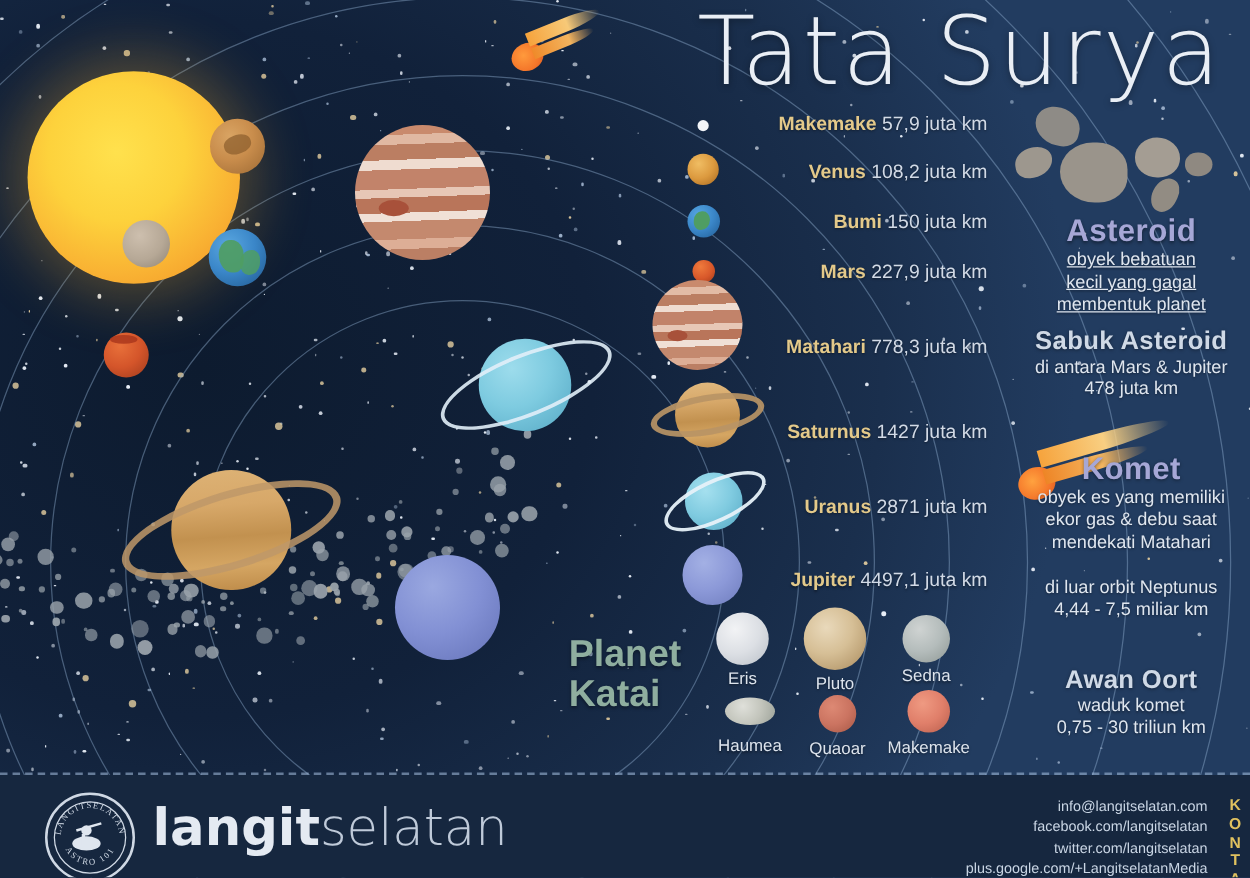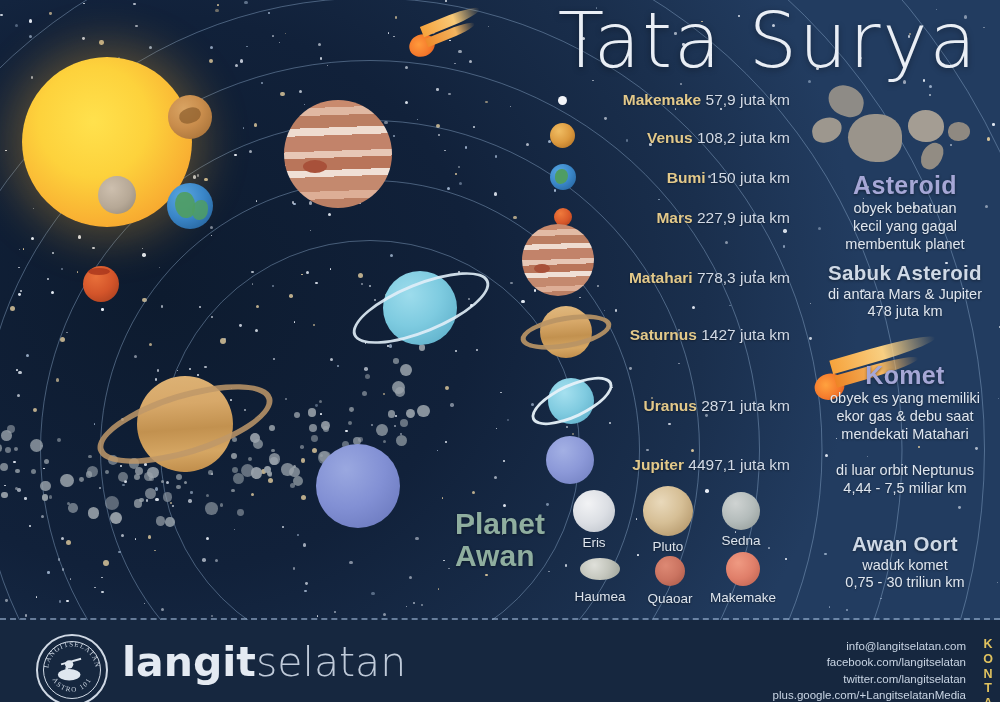--- a/index.html
+++ b/index.html
@@ -762,21 +762,21 @@
         <span class="pname">Matahari</span>
         <span class="pdist">778,3 juta km</span>
       </div>
     </div>
 
     <div class="prow">
       <div class="picon" style="left:10px;top:222px;width:52px;height:52px;
                   background:linear-gradient(176deg,#e0b97f 0%,#d7a869 32%,#c2914f 58%,#d5a663 80%,#bd8a48 100%);"></div>
       <div style="position:absolute;left:-10px;top:232px;width:92px;height:32px;border-radius:50%;
                   border:5px solid rgba(185,148,101,.92);transform:rotate(-10deg);"></div>
-      <div class="plabel" style="top:243px;">
+      <div class="plabel" style="top:254px;">
         <span class="pname">Saturnus</span>
         <span class="pdist">1427 juta km</span>
       </div>
     </div>
 
     <div class="prow">
       <div class="picon" style="left:18px;top:294px;width:46px;height:46px;
                   background:radial-gradient(circle at 36% 32%,#a5e0ef 0%,#80cbe0 48%,#55a8c4 100%);"></div>
       <div style="position:absolute;left:-2px;top:300px;width:88px;height:34px;border-radius:50%;
                   border:3px solid rgba(230,241,249,.95);transform:rotate(-25deg);"></div>
@@ -800,21 +800,21 @@
     <div style="position:absolute;left:16px;top:2px;width:36px;height:30px;border-radius:48% 56% 40% 60%;background:#8e8b86;transform:rotate(14deg);"></div>
     <div style="position:absolute;left:0px;top:34px;width:30px;height:24px;border-radius:55% 45% 60% 40%;background:#9d978e;transform:rotate(-10deg);"></div>
     <div style="position:absolute;left:36px;top:30px;width:54px;height:48px;border-radius:52% 48% 45% 55%;background:#9a948b;"></div>
     <div style="position:absolute;left:96px;top:26px;width:36px;height:32px;border-radius:50% 52% 48% 50%;background:#a49d93;"></div>
     <div style="position:absolute;left:136px;top:38px;width:22px;height:19px;border-radius:48% 52% 52% 48%;background:#8f8981;"></div>
     <div style="position:absolute;left:110px;top:58px;width:20px;height:28px;border-radius:55% 45% 50% 50%;background:#928c83;transform:rotate(26deg);"></div>
   </div>
 
   <div class="rcol" style="top:172px;">
     <div class="rhead lav">Asteroid</div>
-    <div class="rsub" style="white-space:pre-line;">obyek bebatuan
+    <div class="rsub" style="white-space:pre-line;text-decoration:underline;">obyek bebatuan
 kecil yang gagal
 membentuk planet</div>
   </div>
 
   <div class="rcol" style="top:262px;">
     <div class="rhead pale">Sabuk Asteroid</div>
     <div class="rsub" style="white-space:pre-line;">di antara Mars &amp; Jupiter
 478 juta km</div>
   </div>
 
@@ -841,21 +841,21 @@
 4,44 - 7,5 miliar km</div>
   </div>
 
   <div class="rcol" style="top:533px;">
     <div class="rhead pale">Awan Oort</div>
     <div class="rsub" style="white-space:pre-line;">waduk komet
 0,75 - 30 triliun km</div>
   </div>
 
   <div class="dwarf-title" style="white-space:pre-line;">Planet
-Awan</div>
+Katai</div>
 
   <div class="dp" style="left:563px;top:490px;width:62px;">
     <div class="disc" style="width:42px;height:42px;background:radial-gradient(circle at 36% 32%,#f2f3f5 0%,#dcdfe4 50%,#b9bfc7 100%);"></div>
     <div class="nm">Eris</div>
   </div>
 
   <div class="dp" style="left:709px;top:492px;width:64px;">
     <div class="disc" style="width:38px;height:38px;background:radial-gradient(circle at 36% 30%,#cfd3d2 0%,#b4bcbb 50%,#8e9794 100%);"></div>
     <div class="nm">Sedna</div>
   </div>

